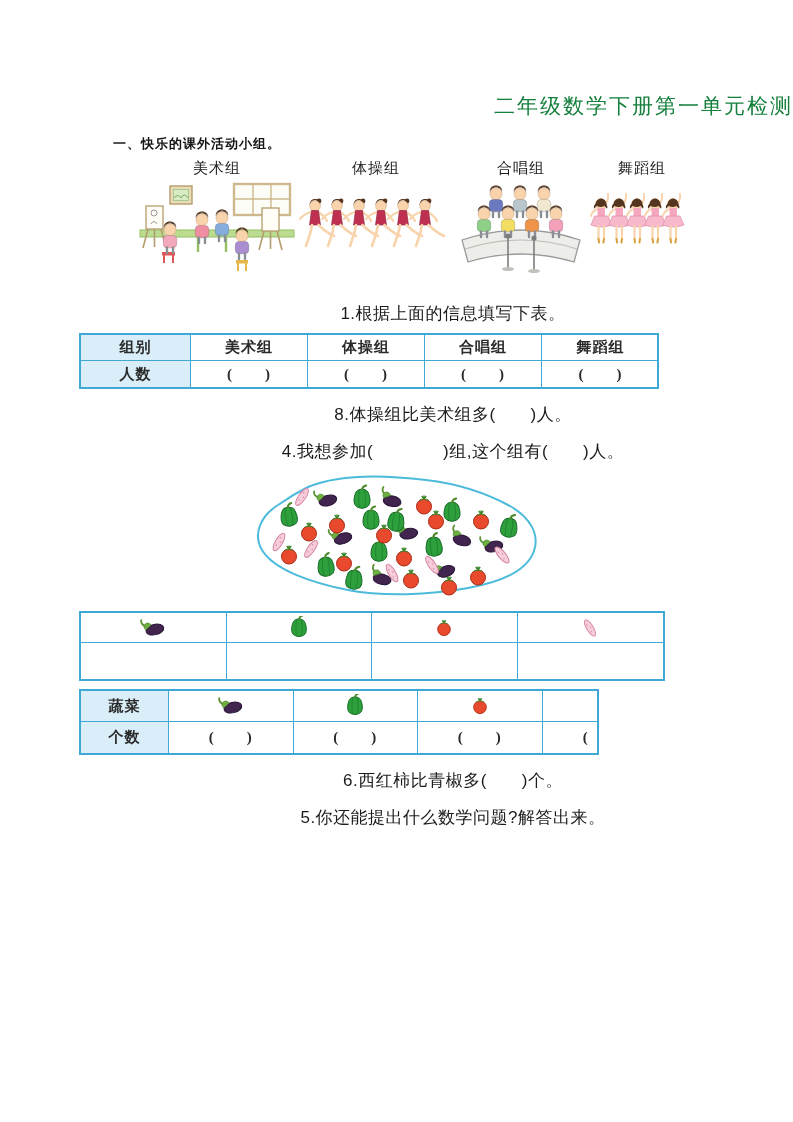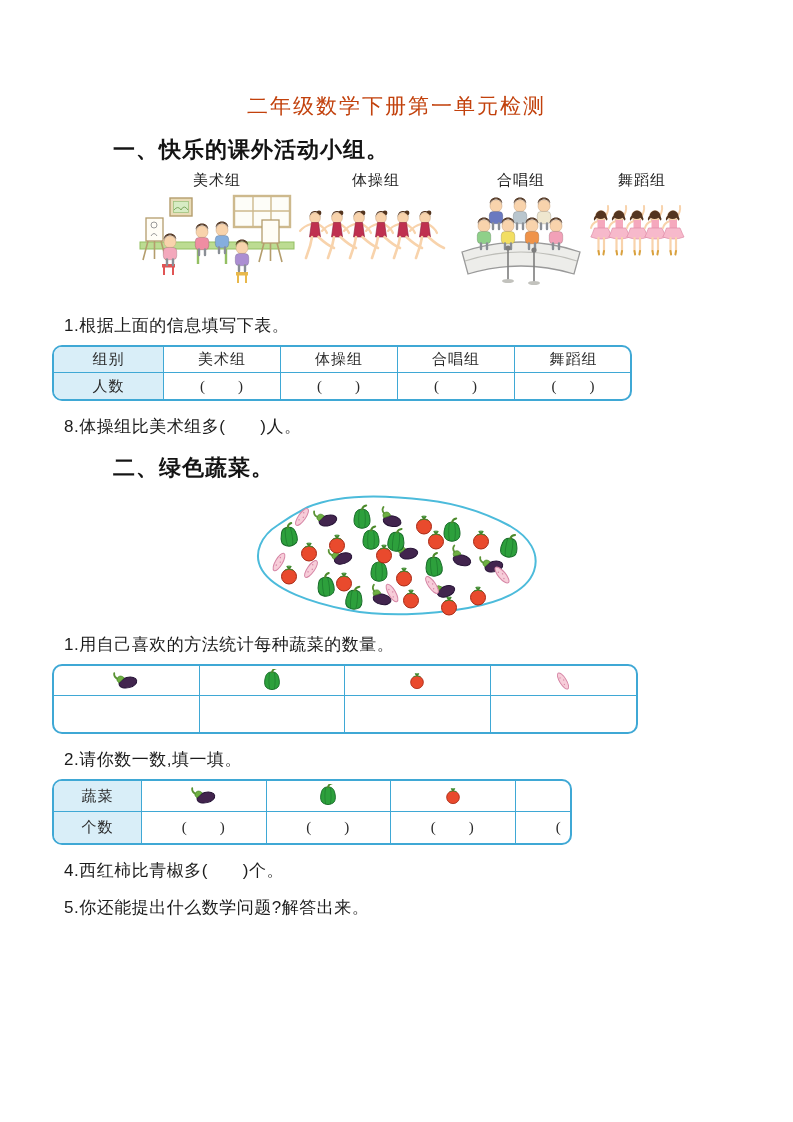--- a/index.html
+++ b/index.html
@@ -10,44 +10,44 @@
   html,body{background:#fff}
   body{
     width:793px;height:1122px;
     font-family:"Liberation Sans",sans-serif;
     color:#1d1d1d;
     overflow:hidden;
   }
   .page{position:relative;width:793px;height:1122px;background:#fff}
 
   .title{
-    margin-top:92px;text-align:center;
+    margin-top:92px;text-align:right;
     font-family:"Liberation Serif",serif;
-    font-size:21px;letter-spacing:2px;color:#c2410c;
+    font-size:21px;letter-spacing:2px;color:#15803d;
   }
   .sec-heading{
     margin:15px 0 0 113px;
-    font-size:22px;font-weight:bold;color:#141414;letter-spacing:1px;
+    font-size:13px;font-weight:bold;color:#141414;letter-spacing:1px;
   }
   .q{
-    margin-left:64px;font-size:17px;color:#1b1b1b;letter-spacing:.5px;
+    margin-left:113px;font-size:17px;color:#1b1b1b;letter-spacing:.5px;text-align:center;
   }
 
   
   .groups-row{display:flex;align-items:flex-start;margin:6px 0 0 138px}
   .group{display:flex;flex-direction:column;align-items:center}
   .group-label{
     font-family:"Liberation Serif",serif;font-size:15px;color:#222;
     margin-bottom:2px;letter-spacing:1px;
   }
 
   
   .tbl{
-    display:grid;margin-left:52px;background:#fff;
-    border:2px solid var(--tb);border-radius:10px;overflow:hidden;
+    display:grid;margin-left:79px;background:#fff;
+    border:2px solid var(--tb);border-radius:0;overflow:hidden;font-weight:bold;
   }
   .tbl .cell{
     border-right:1.5px solid var(--tb);
     border-bottom:1.5px solid var(--tb);
     display:flex;align-items:center;justify-content:center;
     font-family:"Liberation Serif",serif;font-size:15px;color:#2a2a2a;
     letter-spacing:1px;
   }
   .tbl .lbl{background:var(--lb)}
   .tbl-5col .cell:nth-child(5n){border-right:none}
@@ -226,22 +226,22 @@
     <div class="cell">合唱组</div>
     <div class="cell">舞蹈组</div>
     <div class="cell lbl">人数</div>
     <div class="cell blankcell">(　　)</div>
     <div class="cell blankcell">(　　)</div>
     <div class="cell blankcell">(　　)</div>
     <div class="cell blankcell">(　　)</div>
   </div>
 
   <div class="q" style="margin-top:14px">8.体操组比美术组多(　　)人。</div>
-
-  <div class="sec-heading">二、绿色蔬菜。</div>
+  <div class="q" style="margin-top:14px">4.我想参加(　　　　)组,这个组有(　　)人。</div>
+
 
   <div class="blob-wrap">
     <svg width="300" height="132" viewBox="0 0 300 132">
       <path d="M 62,16 C 95,2 140,4 180,9 C 215,13 240,22 264,35 C 283,46 294,62 288,80 C 281,100 255,111 222,117 C 183,124 138,126 102,119 C 66,112 28,99 16,79 C 6,62 16,44 32,34 C 42,27 52,21 62,16 Z" fill="none" stroke="#4cbbdb" stroke-width="2"></path>
       <g class="items">
           <use href="#veg-e" xlink:href="#veg-e" transform="translate(80,28) rotate(-15)"></use>
           <use href="#veg-e" xlink:href="#veg-e" transform="translate(145,28) rotate(10)"></use>
           <use href="#veg-e" xlink:href="#veg-e" transform="translate(95,66) rotate(-18)"></use>
           <use href="#veg-e" xlink:href="#veg-e" transform="translate(135,106) rotate(12)"></use>
           <use href="#veg-e" xlink:href="#veg-e" transform="translate(161,61) rotate(-10)"></use>
@@ -273,21 +273,20 @@
           <use href="#veg-y" xlink:href="#veg-y" transform="translate(56,26) rotate(35)"></use>
           <use href="#veg-y" xlink:href="#veg-y" transform="translate(33,71) rotate(30)"></use>
           <use href="#veg-y" xlink:href="#veg-y" transform="translate(65,78) rotate(35)"></use>
           <use href="#veg-y" xlink:href="#veg-y" transform="translate(186,94) rotate(-35)"></use>
           <use href="#veg-y" xlink:href="#veg-y" transform="translate(256,84) rotate(-40)"></use>
           <use href="#veg-y" xlink:href="#veg-y" transform="translate(146,102) rotate(-30)"></use>
         </g>
     </svg>
   </div>
 
-  <div class="q" style="margin-top:10px">1.用自己喜欢的方法统计每种蔬菜的数量。</div>
 
   <div class="tbl tbl-4col" style="margin-top:8px;width:586px;grid-template-columns:repeat(4,145.5px);grid-template-rows:30px 36px">
     <div class="cell">
         <svg class="veg-ico" width="26" height="26" viewBox="-13 -13 26 26">
           <use href="#veg-e" transform="rotate(-14)"></use>
         </svg>
       </div>
     <div class="cell">
         <svg class="veg-ico" width="24" height="24" viewBox="-13 -13 26 26">
           <use href="#veg-p"></use>
@@ -302,21 +301,20 @@
         <svg class="veg-ico" width="24" height="24" viewBox="-13 -13 26 26">
           <use href="#veg-y" transform="rotate(-32)"></use>
         </svg>
       </div>
     <div class="cell"></div>
     <div class="cell"></div>
     <div class="cell"></div>
     <div class="cell"></div>
   </div>
 
-  <div class="q" style="margin-top:14px">2.请你数一数,填一填。</div>
 
   <div class="tbl tbl-5col" style="margin-top:8px;width:520px;grid-template-columns:88px 124.5px 124.5px 124.5px 124.5px;grid-auto-rows:31px">
     <div class="cell lbl">蔬菜</div>
     <div class="cell">
         <svg class="veg-ico" width="26" height="26" viewBox="-13 -13 26 26">
           <use href="#veg-e" transform="rotate(-14)"></use>
         </svg>
       </div>
     <div class="cell">
         <svg class="veg-ico" width="24" height="24" viewBox="-13 -13 26 26">
@@ -333,16 +331,16 @@
           <use href="#veg-y" transform="rotate(-32)"></use>
         </svg>
       </div>
     <div class="cell lbl">个数</div>
     <div class="cell blankcell">(　　)</div>
     <div class="cell blankcell">(　　)</div>
     <div class="cell blankcell">(　　)</div>
     <div class="cell blankcell">(　　)</div>
   </div>
 
-  <div class="q" style="margin-top:14px">4.西红柿比青椒多(　　)个。</div>
+  <div class="q" style="margin-top:14px">6.西红柿比青椒多(　　)个。</div>
   <div class="q" style="margin-top:14px">5.你还能提出什么数学问题?解答出来。</div>
 
 </div>
 
 </body></html>

